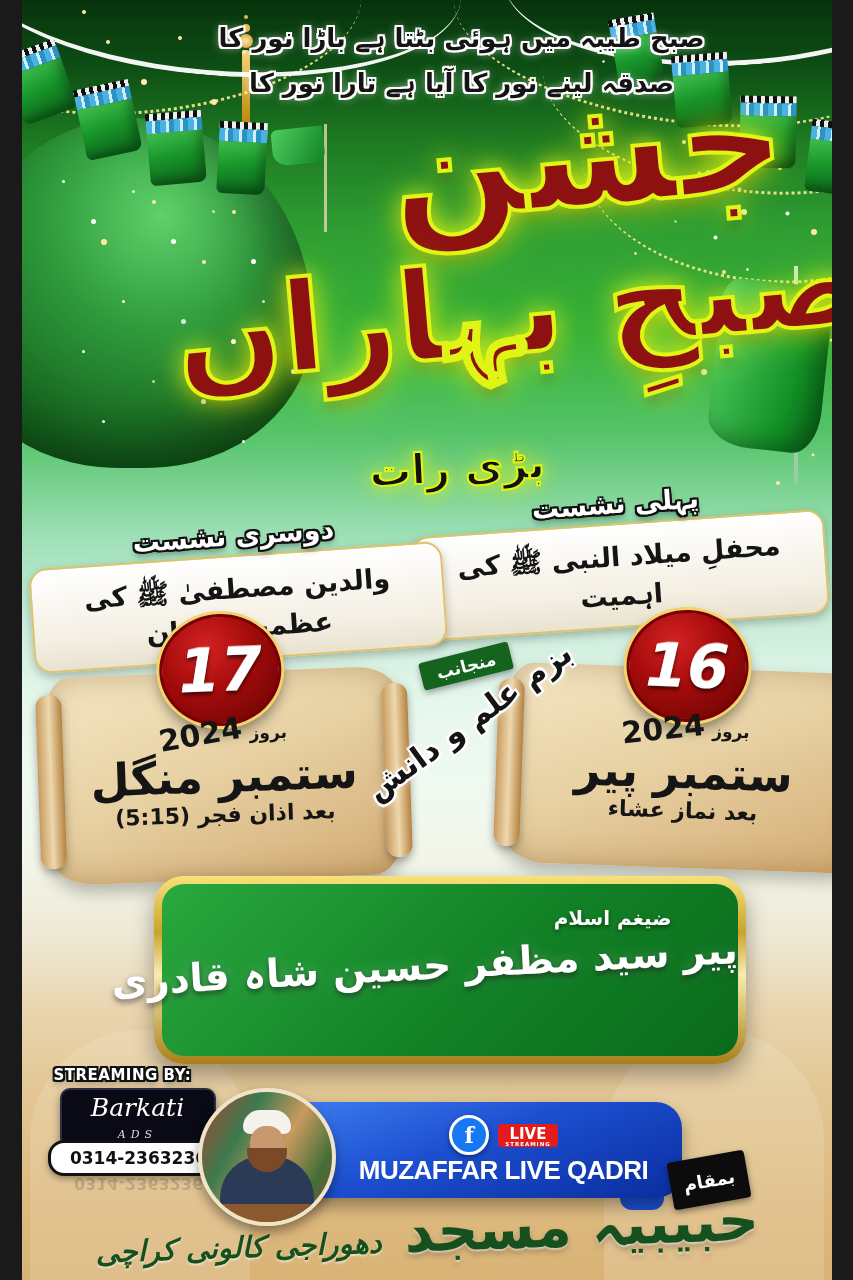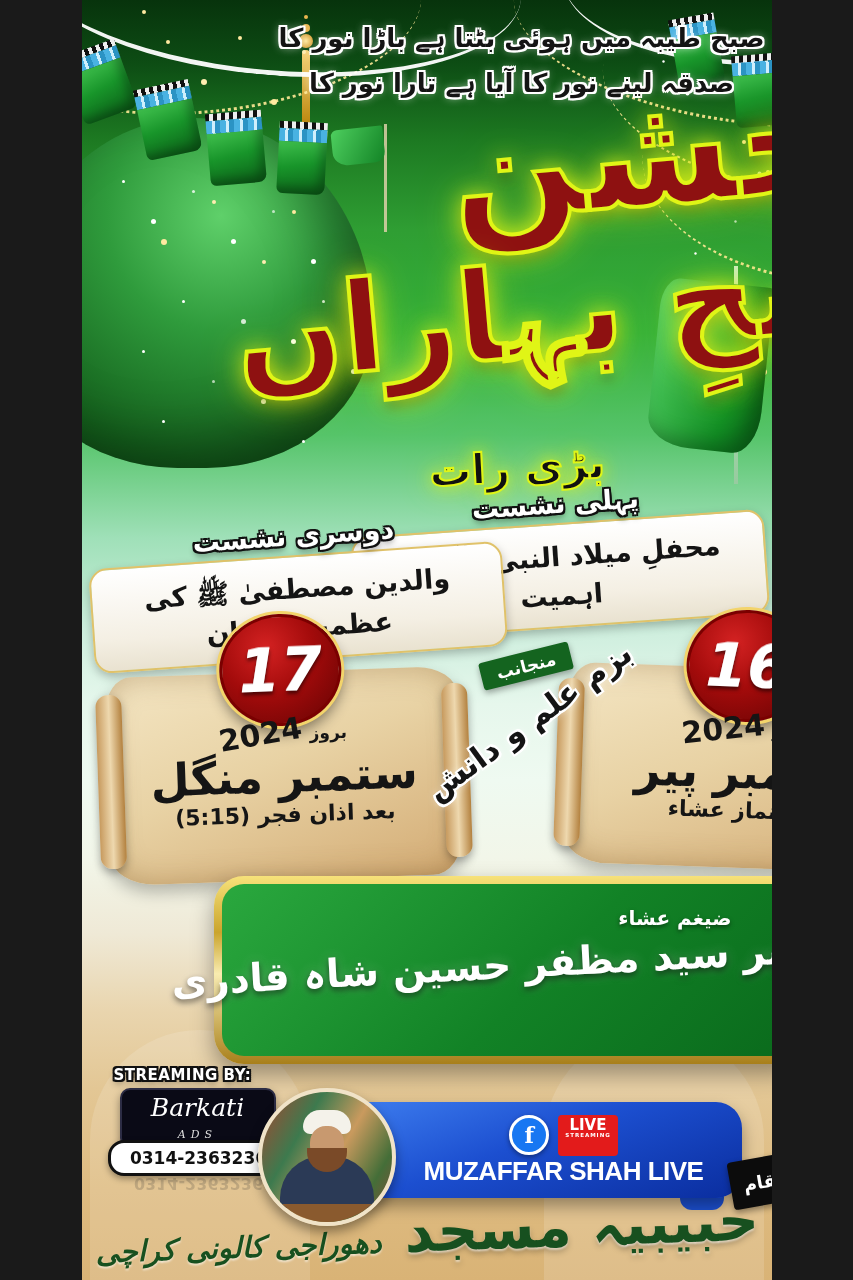--- a/index.html
+++ b/index.html
@@ -1,17 +1,17 @@
 <!DOCTYPE html>
 <html lang="ur"><head>
 <meta charset="utf-8">
 <style>
   html,body{margin:0;padding:0;background:#1a1a1a;}
   body{display:flex;justify-content:center;font-family:"DejaVu Sans",sans-serif;}
-  .poster{position:relative;width:690px;height:1280px;overflow:hidden;
+  .poster{position:relative;width:810px;height:1280px;overflow:hidden;
     background:linear-gradient(180deg,
       #07330c 0%,#0d4d14 5%,#1d7a22 11%,#2f9e33 18%,#35b13a 26%,
       #56c46a 34%,#9fe0b8 42%,#cdeedd 49%,#e6f7ec 55%,#effaf1 61%,
       #f2f6e9 67%,#efe9d6 73%,#e9d5ae 79%,#e3c795 85%,#debb80 93%,#d9b376 100%);}
   .abs{position:absolute;}
   .rtl{direction:rtl;unicode-bidi:isolate;}
   .nowrap{white-space:nowrap;}
 
   
   .dome{left:-70px;top:118px;width:360px;height:350px;border-radius:50% 50% 46% 46% / 58% 58% 40% 40%;
@@ -140,21 +140,21 @@
   
   .fb-bar{left:252px;top:1102px;width:408px;height:96px;border-radius:26px;z-index:2;
     background:linear-gradient(160deg,#3f7ff0 0%,#1c4fd0 45%,#0a2d9e 100%);
     box-shadow:0 8px 16px rgba(0,0,0,.35);
     display:flex;flex-direction:column;align-items:center;justify-content:center;gap:2px;
     padding-left:52px;box-sizing:border-box;}
   .fb-row{display:flex;align-items:center;gap:9px;}
   .fb-circle{width:34px;height:34px;border-radius:50%;background:#1877f2;border:3px solid #fff;
     color:#fff;font-weight:900;font-size:22px;display:flex;align-items:center;justify-content:center;
     font-family:"DejaVu Serif",serif;box-shadow:0 2px 5px rgba(0,0,0,.4);}
-  .live-badge{background:#e31b1b;color:#fff;border-radius:4px;padding:3px 7px 18px;line-height:1;text-align:center;}
+  .live-badge{background:#e31b1b;color:#fff;border-radius:4px;padding:3px 7px 0;line-height:1;text-align:center;}
   .live-word{font-size:15px;font-weight:900;}
   .stream-word{font-size:5.5px;font-weight:700;letter-spacing:1px;}
   .fb-name{color:#fff;font-weight:900;font-size:26px;line-height:1.05;letter-spacing:-.5px;
     font-family:"Liberation Sans","DejaVu Sans",sans-serif;}
   .bar-tail{left:598px;top:1196px;width:44px;height:14px;border-radius:0 0 12px 12px;background:#1c4fd0;z-index:1;}
   .photo{left:176px;top:1088px;width:130px;height:130px;border-radius:50%;z-index:3;overflow:hidden;
     border:4px solid #f0e3c8;box-shadow:0 6px 12px rgba(0,0,0,.4);
     background:linear-gradient(120deg,#a8452f 0%,#3d7a4e 30%,#c99a5e 55%,#446e38 80%,#8a4a3a 100%);}
   .ph-body{position:absolute;left:50%;bottom:14px;transform:translateX(-50%);width:94px;height:52px;
     border-radius:42px 42px 0 0;background:#2b3a56;}
@@ -299,21 +299,21 @@
       <div class="dmain nowrap">ستمبر منگل</div>
       <div class="dtime nowrap">بعد اذان فجر (5:15)</div>
     </div>
   </div>
 
   <div class="abs org-label rtl nowrap">منجانب</div>
   <div class="abs org-name rtl ink-outline-white nowrap">بزم علم و دانش</div>
 
   <div class="abs panel-out">
     <div class="panel-in">
-      <div class="honorific rtl nowrap">ضیغم عشاء</div>
+      <div class="honorific rtl nowrap">ضیغم اسلام</div>
       <div class="speaker rtl">پیر سید مظفر حسین شاہ قادری</div>
     </div>
   </div>
 
   <div class="abs design-head white-outline-black">STREAMING BY:</div>
   <div class="abs brand-box">
     <div class="brand-name">Barkati</div>
     <div class="brand-sub">ADS</div>
   </div>
   <div class="abs phone-pill">0314-2363236</div>
@@ -321,21 +321,21 @@
 
   <div class="abs bar-tail"></div>
   <div class="abs fb-bar">
     <div class="fb-row">
       <div class="fb-circle">f</div>
       <div class="live-badge">
         <div class="live-word">LIVE</div>
         <div class="stream-word">STREAMING</div>
       </div>
     </div>
-    <div class="fb-name">MUZAFFAR SHAH LIVE</div>
+    <div class="fb-name">MUZAFFAR LIVE QADRI</div>
   </div>
   <div class="abs photo">
     <div class="ph-body"></div>
     <div class="ph-turban"></div>
     <div class="ph-face"></div>
     <div class="ph-beard"></div>
     <div class="ph-desk"></div>
   </div>
 
   <div class="abs venue-badge rtl">بمقام</div>

